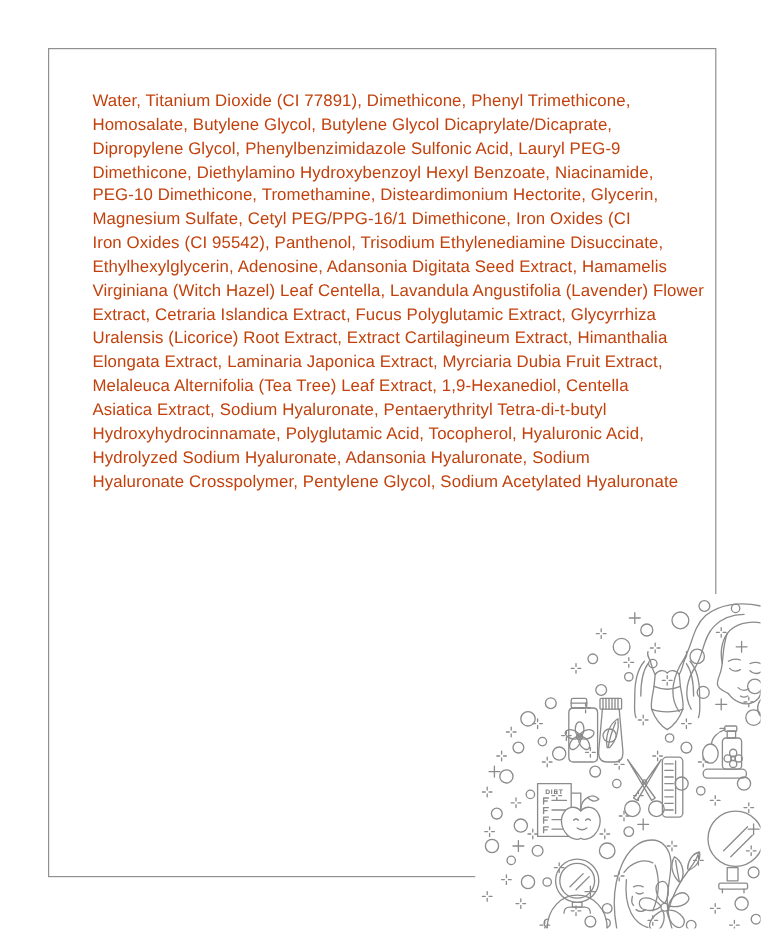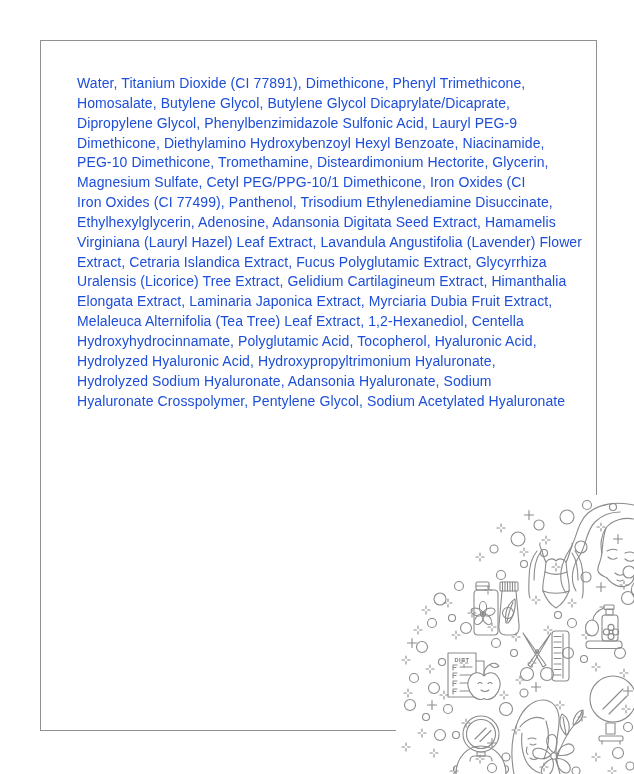--- a/index.html
+++ b/index.html
@@ -2,21 +2,21 @@
 <html><head>
 <meta charset="utf-8">
 <style>
   html,body{margin:0;padding:0;background:#ffffff;}
   .page{position:relative;width:634px;height:774px;background:#ffffff;overflow:hidden;
         font-family:"Liberation Sans",sans-serif;}
   .card{position:absolute;left:40px;top:40px;width:555px;height:689px;
         border:1px solid #909090;background:#ffffff;}
   .ingredients{position:absolute;left:77px;top:74px;width:512px;
         font-size:14px;line-height:19.85px;letter-spacing:0.1px;
-        color:#1d4ed8;font-weight:400;}
+        color:#c2410c;font-weight:400;}
   .ingredients .line{white-space:nowrap;}
   .illustration{position:absolute;left:396px;top:495px;width:238px;height:279px;
         background:#ffffff;}
   .illustration svg{display:block;}
   svg .lineart{stroke:#8b8b8b;fill:none;stroke-width:1.1;stroke-linecap:round;stroke-linejoin:round;}
   svg text{stroke:none;fill:#787878;font-family:"Liberation Sans",sans-serif;
         font-size:5.6px;font-weight:bold;letter-spacing:0.6px;}
 </style>
 </head>
 <body>
@@ -24,30 +24,30 @@
 <div class="page">
 
   <div class="card"></div>
 
   <div class="ingredients">
       <div class="line">Water, Titanium Dioxide (CI 77891), Dimethicone, Phenyl Trimethicone,</div>
       <div class="line">Homosalate, Butylene Glycol, Butylene Glycol Dicaprylate/Dicaprate,</div>
       <div class="line">Dipropylene Glycol, Phenylbenzimidazole Sulfonic Acid, Lauryl PEG-9</div>
       <div class="line">Dimethicone, Diethylamino Hydroxybenzoyl Hexyl Benzoate, Niacinamide,</div>
       <div class="line">PEG-10 Dimethicone, Tromethamine, Disteardimonium Hectorite, Glycerin,</div>
-      <div class="line">Magnesium Sulfate, Cetyl PEG/PPG-10/1 Dimethicone, Iron Oxides (CI</div>
-      <div class="line">Iron Oxides (CI 77499), Panthenol, Trisodium Ethylenediamine Disuccinate,</div>
+      <div class="line">Magnesium Sulfate, Cetyl PEG/PPG-16/1 Dimethicone, Iron Oxides (CI</div>
+      <div class="line">Iron Oxides (CI 95542), Panthenol, Trisodium Ethylenediamine Disuccinate,</div>
       <div class="line">Ethylhexylglycerin, Adenosine, Adansonia Digitata Seed Extract, Hamamelis</div>
-      <div class="line">Virginiana (Lauryl Hazel) Leaf Extract, Lavandula Angustifolia (Lavender) Flower</div>
+      <div class="line">Virginiana (Witch Hazel) Leaf Centella, Lavandula Angustifolia (Lavender) Flower</div>
       <div class="line">Extract, Cetraria Islandica Extract, Fucus Polyglutamic Extract, Glycyrrhiza</div>
-      <div class="line">Uralensis (Licorice) Tree Extract, Gelidium Cartilagineum Extract, Himanthalia</div>
+      <div class="line">Uralensis (Licorice) Root Extract, Extract Cartilagineum Extract, Himanthalia</div>
       <div class="line">Elongata Extract, Laminaria Japonica Extract, Myrciaria Dubia Fruit Extract,</div>
-      <div class="line">Melaleuca Alternifolia (Tea Tree) Leaf Extract, 1,2-Hexanediol, Centella</div>
+      <div class="line">Melaleuca Alternifolia (Tea Tree) Leaf Extract, 1,9-Hexanediol, Centella</div>
+      <div class="line">Asiatica Extract, Sodium Hyaluronate, Pentaerythrityl Tetra-di-t-butyl</div>
       <div class="line">Hydroxyhydrocinnamate, Polyglutamic Acid, Tocopherol, Hyaluronic Acid,</div>
-      <div class="line">Hydrolyzed Hyaluronic Acid, Hydroxypropyltrimonium Hyaluronate,</div>
       <div class="line">Hydrolyzed Sodium Hyaluronate, Adansonia Hyaluronate, Sodium</div>
       <div class="line">Hyaluronate Crosspolymer, Pentylene Glycol, Sodium Acetylated Hyaluronate</div>
     </div>
 
   <div class="illustration">
     <svg width="238" height="279" viewBox="0 0 238 279">
       <defs>
         <path id="sp" d="M0 -4 L0 -1.6 M0 1.6 L0 4 M-4 0 L-1.6 0 M1.6 0 L4 0"></path>
         <path id="pl" d="M0 -4.5 L0 4.5 M-4.5 0 L4.5 0"></path>
       </defs>

